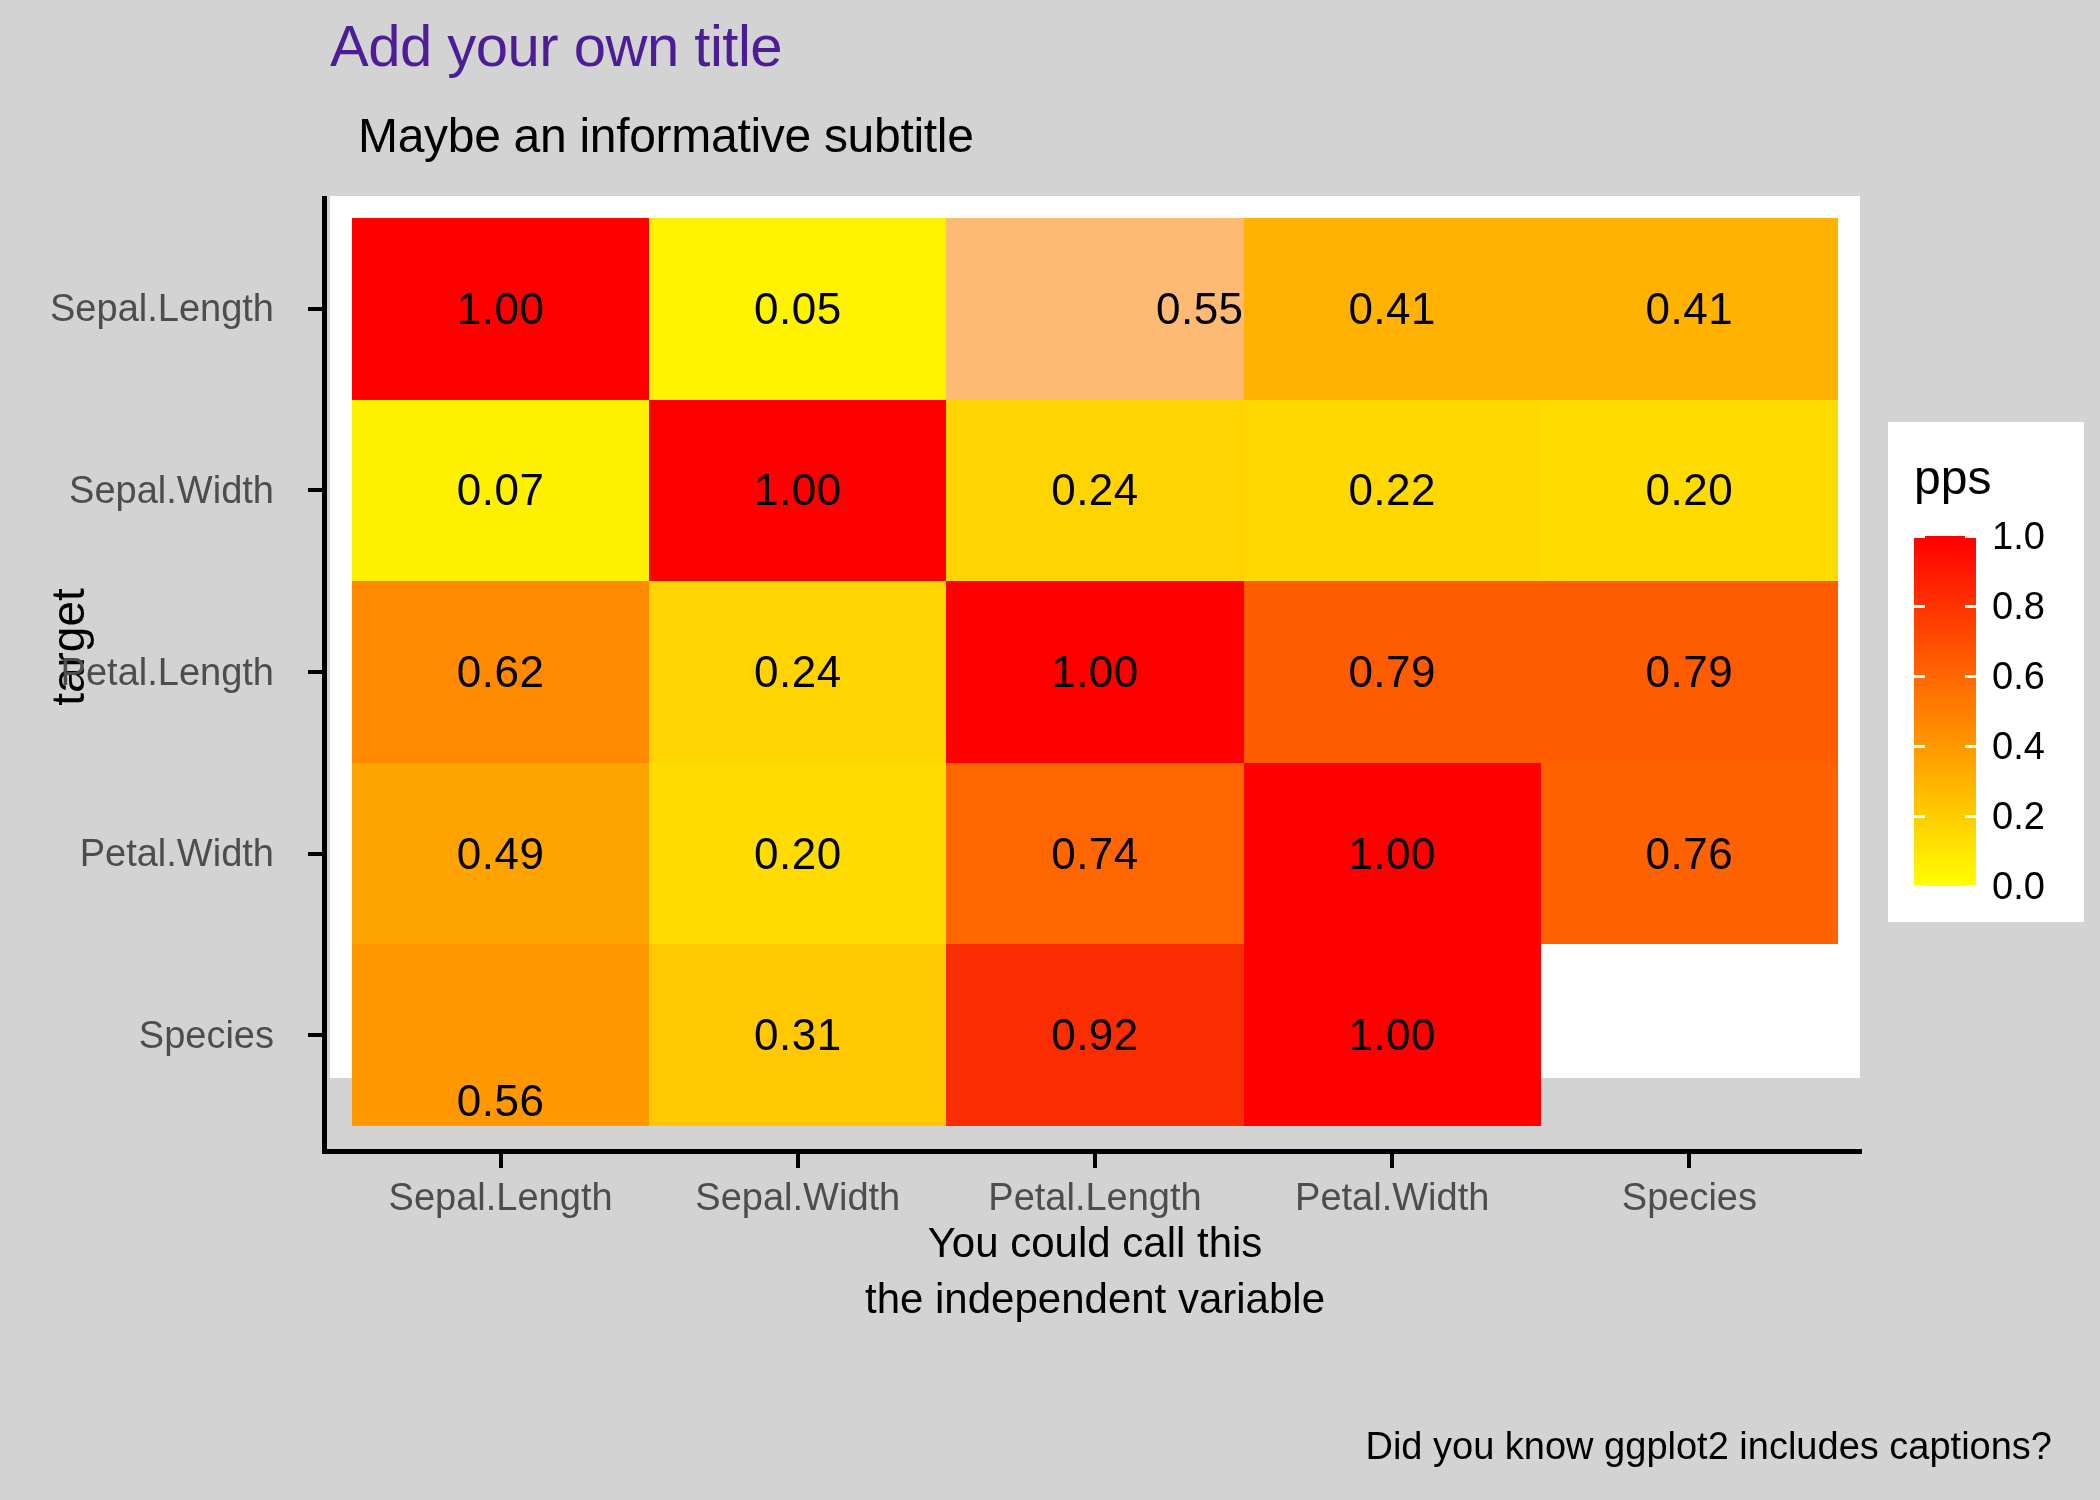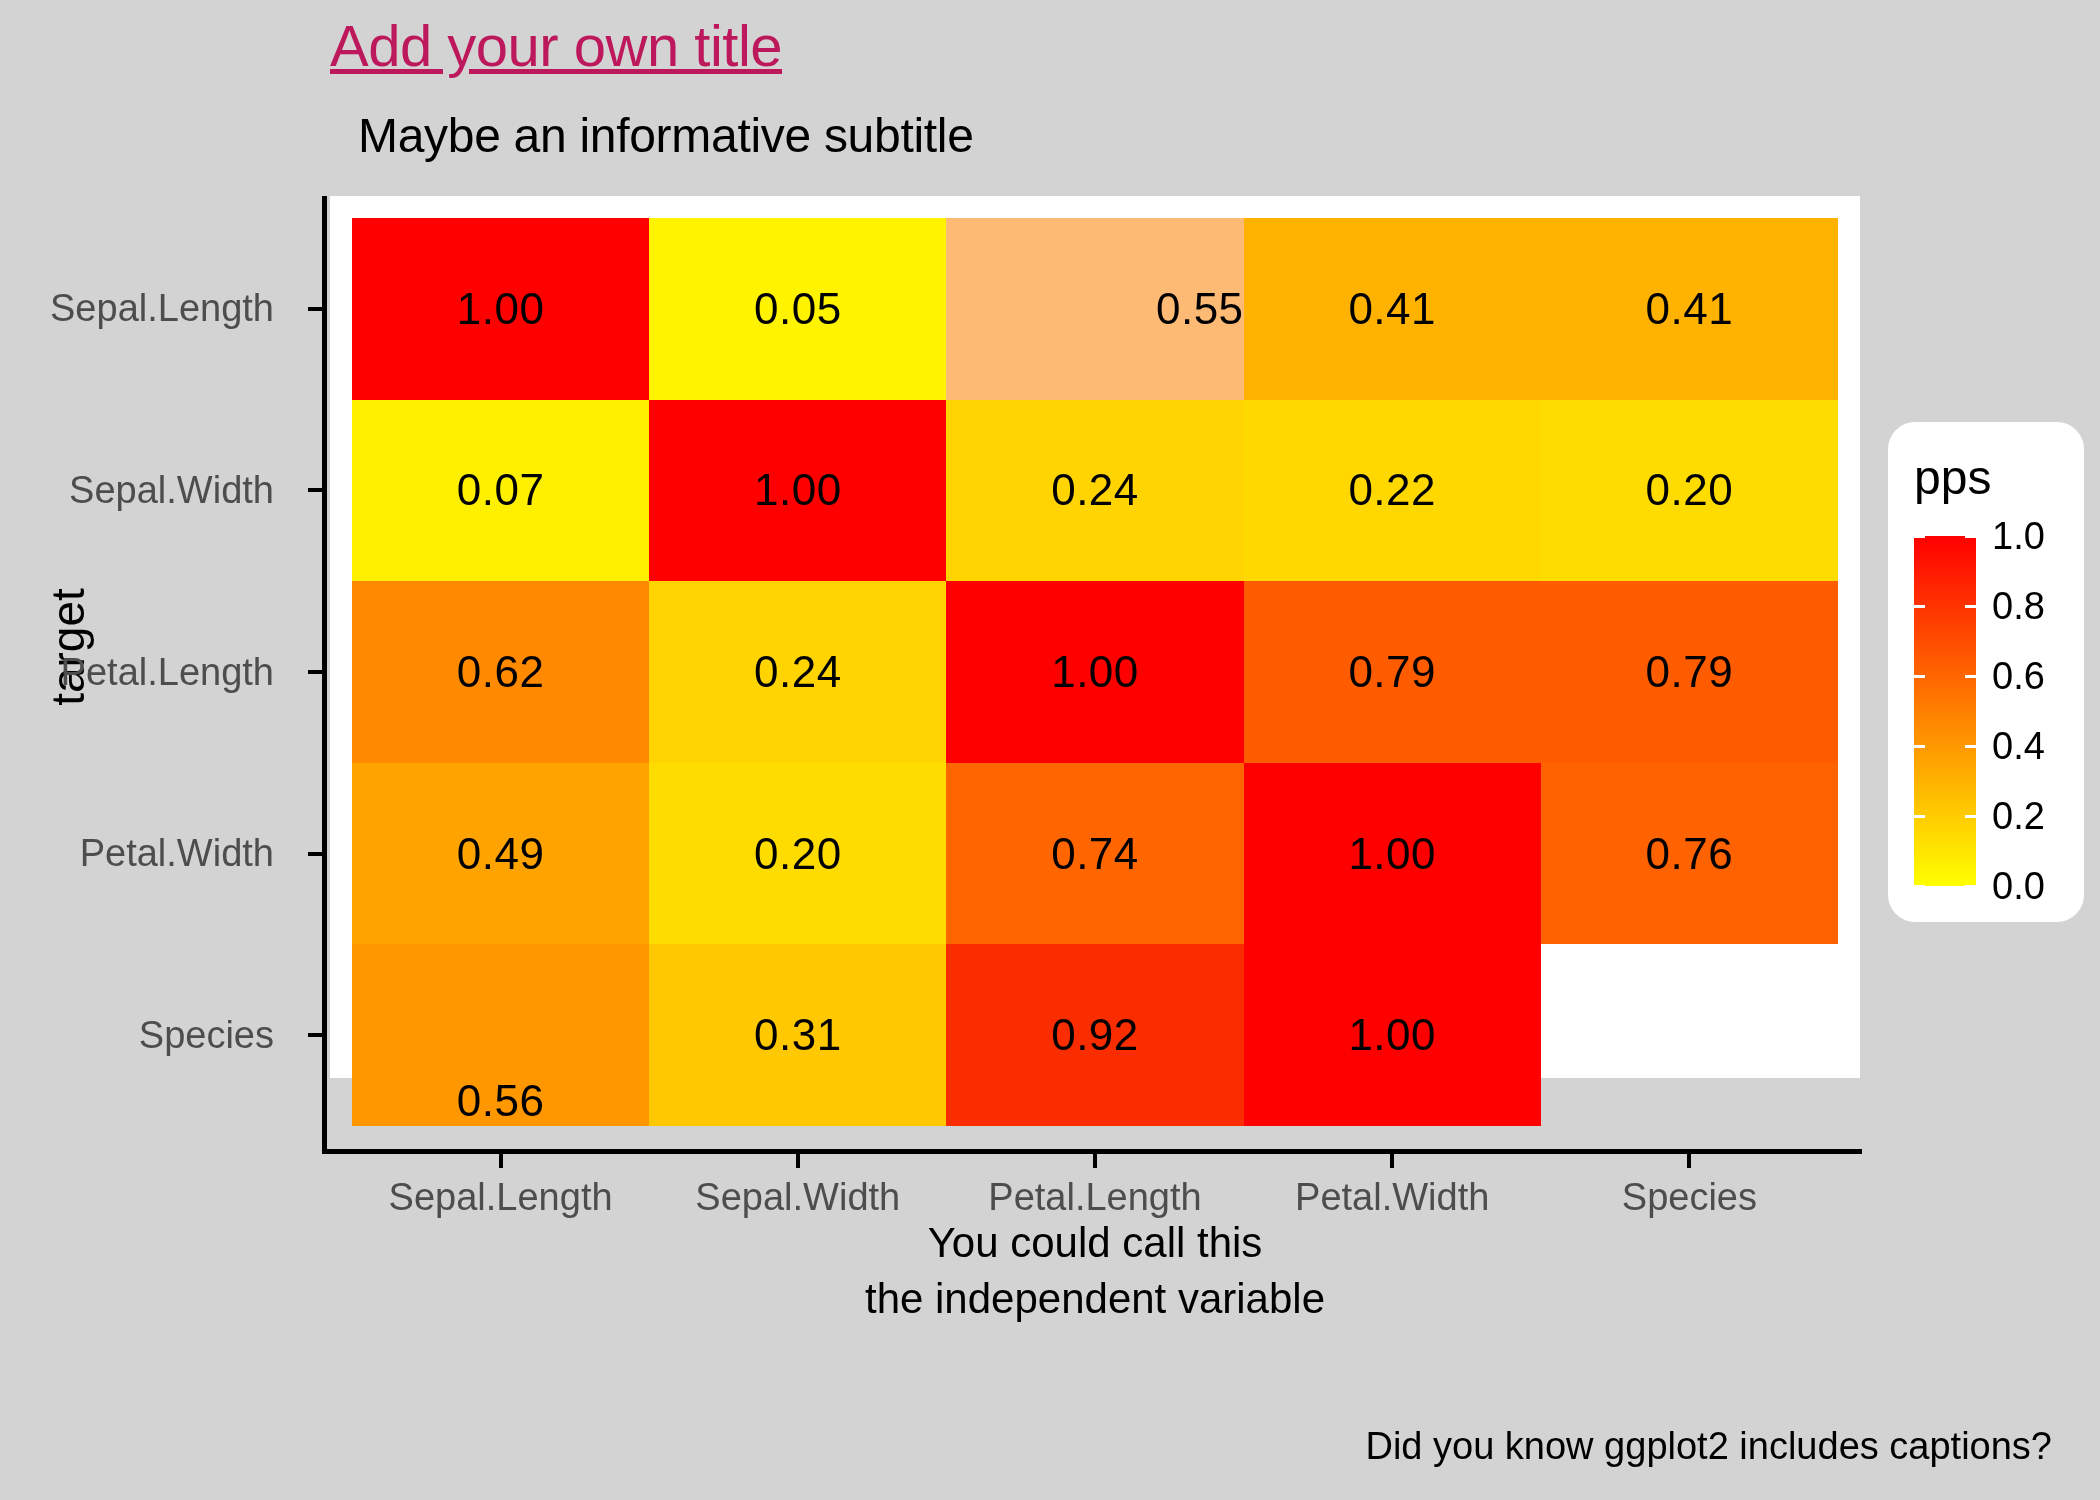--- a/index.html
+++ b/index.html
@@ -18,24 +18,23 @@
     width: 2100px;
     height: 1500px;
   }
 
   
   #plot-title {
     position: absolute;
     left: 330px;
     top: 12px;
     font-size: 58px;
-    color: #be185d;
+    color: #4c1d95;
     white-space: nowrap;
     letter-spacing: -0.5px;
-    text-decoration: underline;
   }
   #plot-subtitle {
     position: absolute;
     left: 330px;
     top: 108px;
     font-size: 48px;
     color: #000000;
     white-space: nowrap;
     letter-spacing: -0.3px;
     margin-left: 28px;
@@ -174,21 +173,20 @@
   }
 
   
   #legend-panel {
     position: absolute;
     left: 1888px;
     top: 422px;
     width: 196px;
     height: 500px;
     background: #ffffff;
-    border-radius: 27px;
   }
   #legend-title {
     position: absolute;
     left: 26px;
     top: 28px;
     font-size: 48px;
     color: #000000;
   }
   #legend-bar {
     position: absolute;

